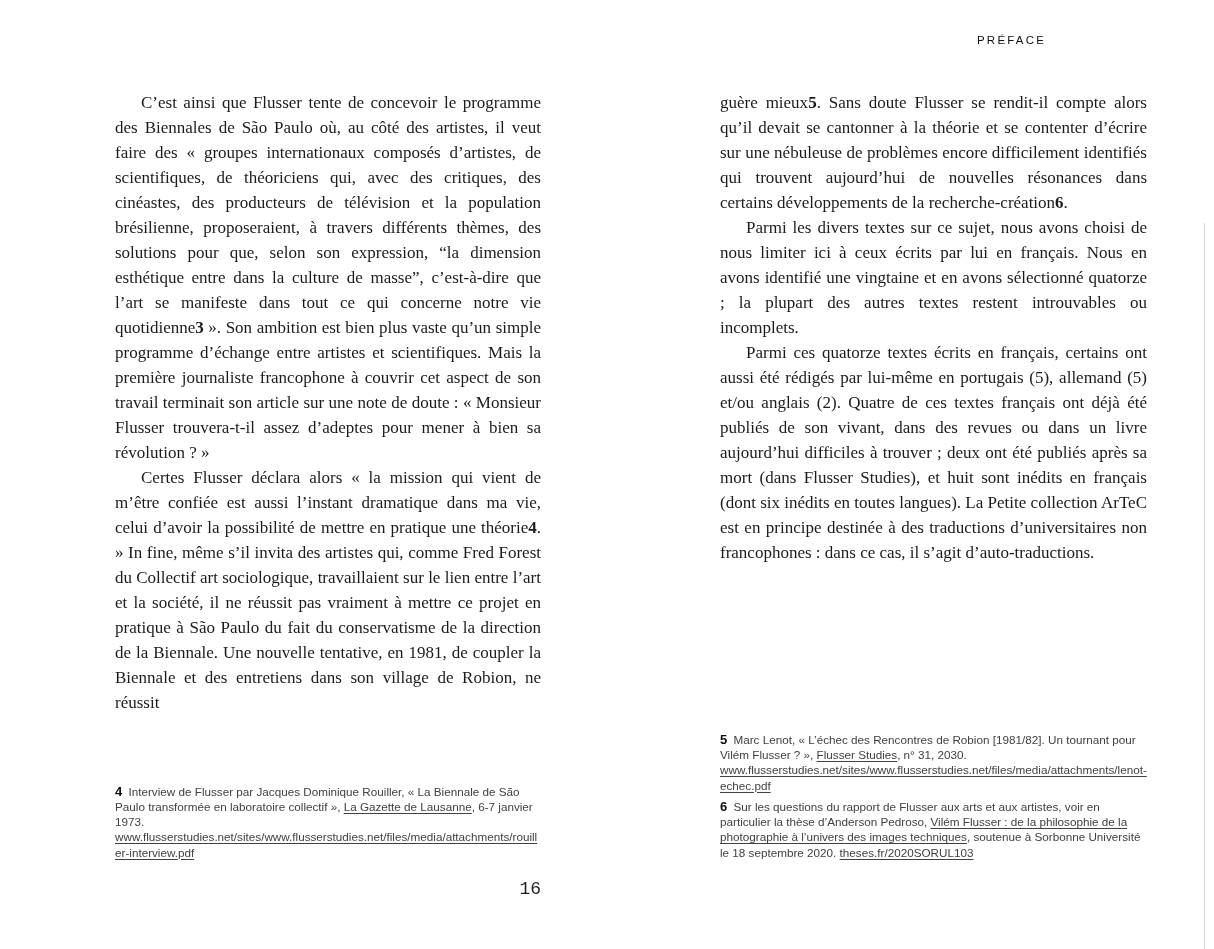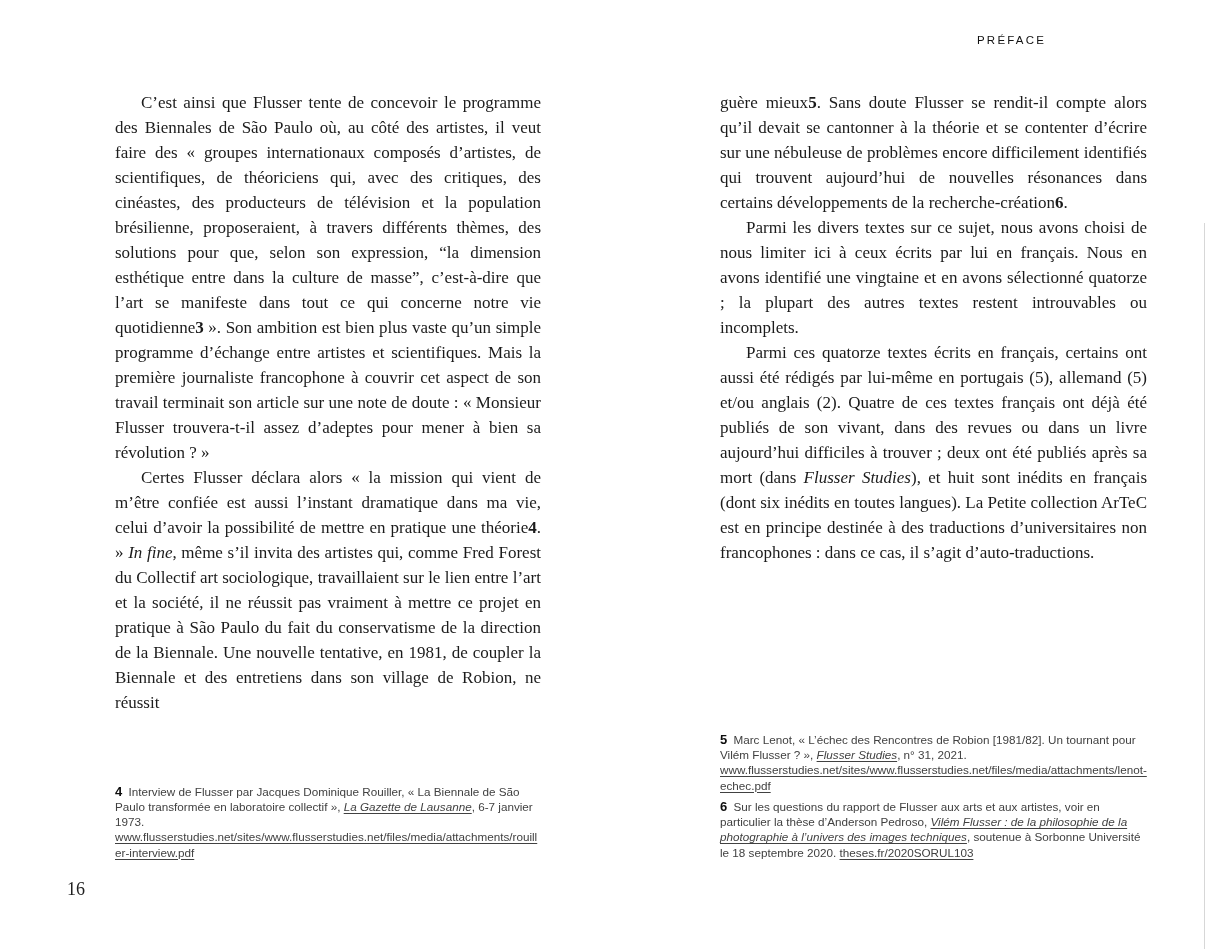--- a/index.html
+++ b/index.html
@@ -42,21 +42,21 @@
     font-size: 17px;
     line-height: 25px;
     color: #1b1b1b;
     text-align: justify;
     hyphens: auto;
     -webkit-hyphens: auto;
   }
   .para.indent { text-indent: 26px; }
 
   .b { font-weight: 700; }
-  .i { font-style: italic; }
+  .i { }
   .u { text-decoration: underline; text-underline-offset: 2px; }
 
   .footnotes {
     margin-top: auto;
     padding-bottom: 10px;
   }
   .footnote {
     font-family: "Liberation Sans", "DejaVu Sans", sans-serif;
     font-size: 11.7px;
     line-height: 15.3px;
@@ -71,22 +71,22 @@
     font-size: 13px;
     color: #0d0d0d;
     padding-right: 3px;
   }
 
   .page-number {
     position: absolute;
     top: 867px;
     left: 0;
     width: 100%;
-    text-align: left;
-    font-family: Liberation Serif, serif;
+    text-align: right;
+    font-family: Liberation Mono, monospace;
     font-size: 18px;
     color: #1f1f1f;
   }
 
   .running-header {
     position: absolute;
     top: 22px;
     left: 305px;
     font-family: "Liberation Sans", "DejaVu Sans", sans-serif;
     font-size: 11.5px;
@@ -123,21 +123,21 @@
 
   <div class="page right">
     <div class="running-header">PRÉFACE</div>
     <div class="page-inner">
       <div class="body-text" lang="fr">
           <p class="para"><span>guère mieux</span><span class="b">5</span><span>. Sans doute Flusser se rendit-il compte alors qu’il devait se cantonner à la théorie et se contenter d’écrire sur une nébuleuse de problèmes encore difficilement identifiés qui trouvent aujourd’hui de nouvelles résonances dans certains développements de la recherche-création</span><span class="b">6</span><span>.</span></p>
           <p class="para indent"><span>Parmi les divers textes sur ce sujet, nous avons choisi de nous limiter ici à ceux écrits par lui en français. Nous en avons identifié une vingtaine et en avons sélectionné quatorze ; la plupart des autres textes restent introuvables ou incomplets.</span></p>
           <p class="para indent"><span>Parmi ces quatorze textes écrits en français, certains ont aussi été rédigés par lui-même en portugais (5), allemand (5) et/ou anglais (2). Quatre de ces textes français ont déjà été publiés de son vivant, dans des revues ou dans un livre aujourd’hui difficiles à trouver ; deux ont été publiés après sa mort (dans </span><span class="i">Flusser Studies</span><span>), et huit sont inédits en français (dont six inédits en toutes langues). La Petite collection ArTeC est en principe destinée à des traductions d’universitaires non francophones : dans ce cas, il s’agit d’auto-traductions.</span></p>
         </div>
       <div class="footnotes">
-          <div class="footnote"><span class="fn-num">5</span> <span>Marc Lenot, « L’échec des Rencontres de Robion [1981/82]. Un tournant pour Vilém Flusser ? », </span><span class="i u">Flusser Studies</span><span>, n° 31, 2021. </span><span class="u">www.flusserstudies.net/sites/www.flusserstudies.net/files/media/attachments/lenot-echec.pdf</span></div>
+          <div class="footnote"><span class="fn-num">5</span> <span>Marc Lenot, « L’échec des Rencontres de Robion [1981/82]. Un tournant pour Vilém Flusser ? », </span><span class="i u">Flusser Studies</span><span>, n° 31, 2030. </span><span class="u">www.flusserstudies.net/sites/www.flusserstudies.net/files/media/attachments/lenot-echec.pdf</span></div>
           <div class="footnote"><span class="fn-num">6</span> <span>Sur les questions du rapport de Flusser aux arts et aux artistes, voir en particulier la thèse d’Anderson Pedroso, </span><span class="i u">Vilém Flusser : de la philosophie de la photographie à l’univers des images techniques</span><span>, soutenue à Sorbonne Université le 18 septembre 2020. </span><span class="u">theses.fr/2020SORUL103</span></div>
         </div>
     </div>
   </div>
 
   <div class="page-edge"></div>
 
 </div>
 
 </body></html>

